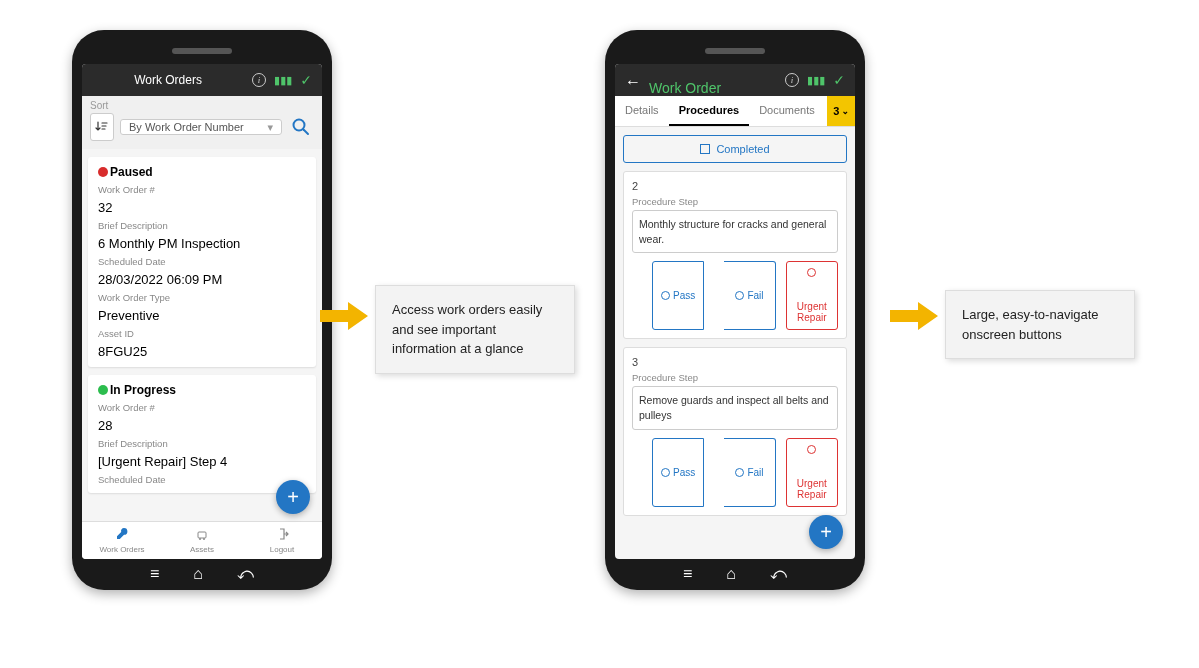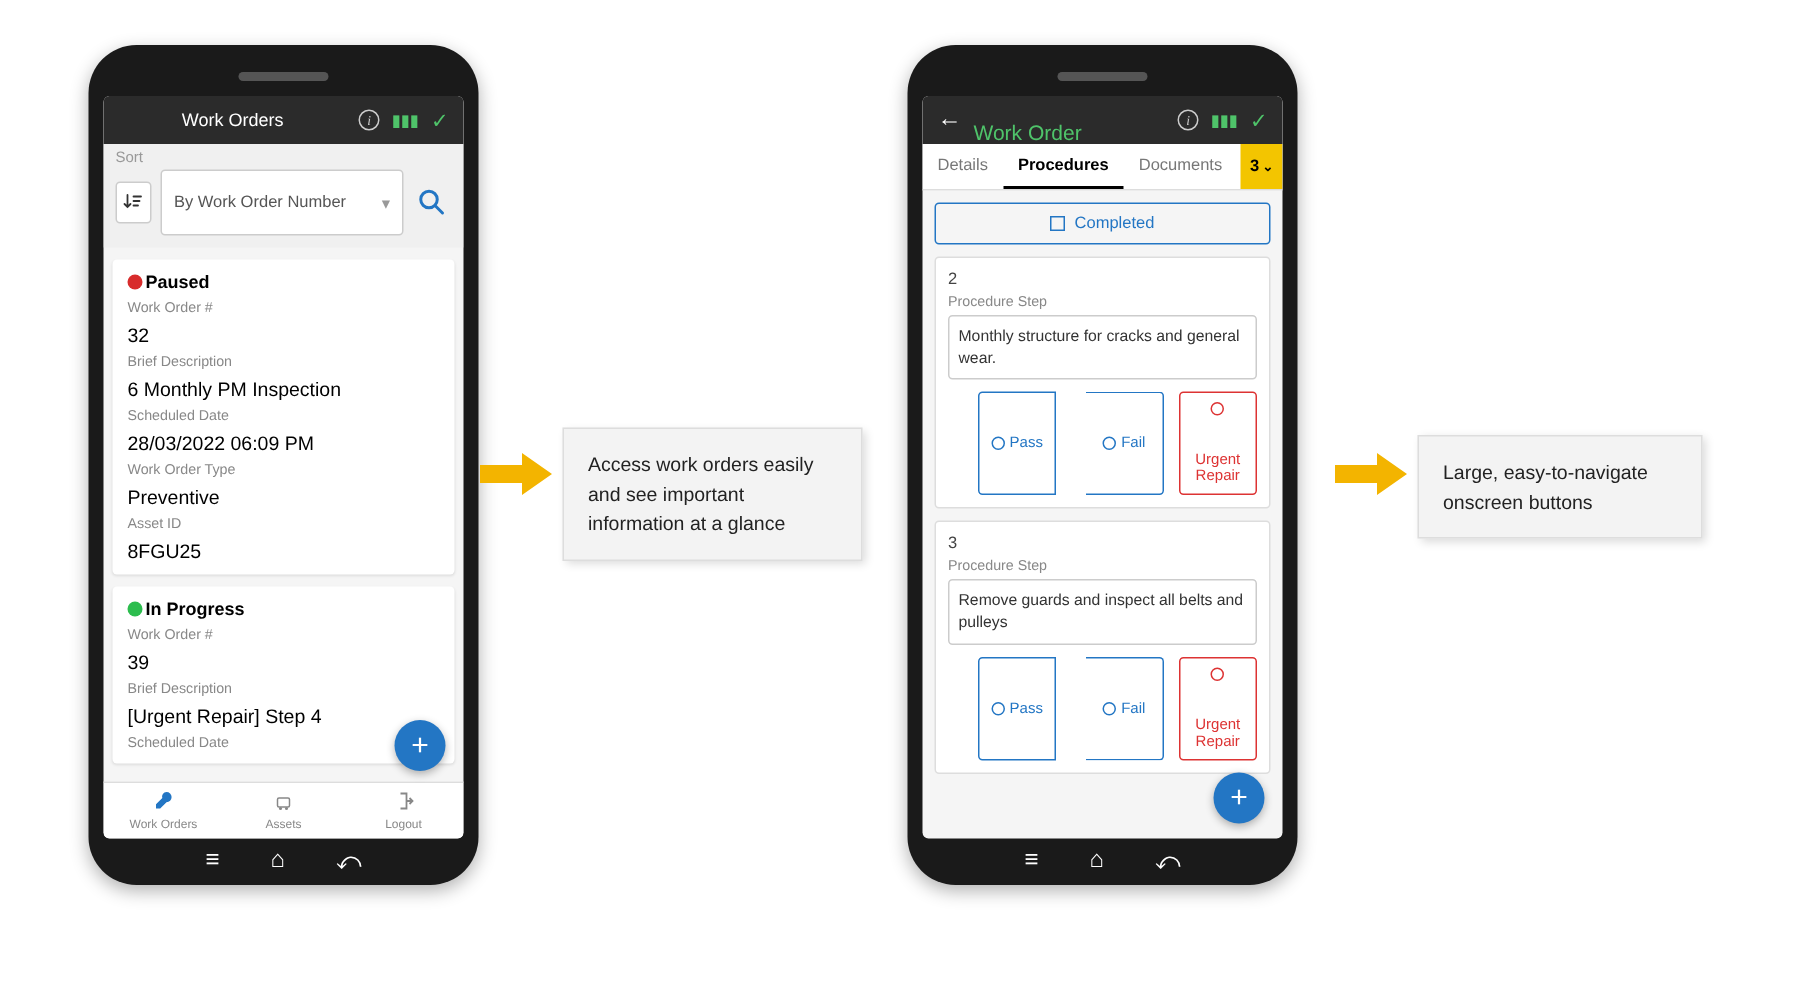--- a/index.html
+++ b/index.html
@@ -12,21 +12,21 @@
   }
   .phone {
     position: absolute;
     width: 260px;
     height: 560px;
     background: #1a1a1a;
     border-radius: 32px;
     padding: 10px;
     box-shadow: 0 4px 12px rgba(0,0,0,0.3);
   }
-  .phone-left { left: 59px; top: 30px; }
+  .phone-left { left: 72px; top: 30px; }
   .phone-right { left: 605px; top: 30px; }
   .speaker {
     width: 60px; height: 6px;
     background: #555; border-radius: 3px;
     margin: 8px auto 10px auto;
   }
   .screen {
     width: 100%;
     height: 495px;
     background: #f5f5f5;
@@ -76,21 +76,21 @@
     padding: 4px 8px 8px 8px;
     background: #f0f0f0;
   }
   .sort-label { font-size: 10px; color: #999; margin-bottom: 2px; }
   .sort-row { display: flex; gap: 6px; align-items: center; }
   .sort-btn {
     width: 24px; height: 28px; background: #fff; border: 1px solid #ccc;
     border-radius: 3px; font-size: 13px; display: flex; align-items: center; justify-content: center;
   }
   .sort-select {
-    flex: 1; height: 44px; background: #fff; border: 1px solid #ccc;
+    flex: 1; height: 16px; background: #fff; border: 1px solid #ccc;
     border-radius: 3px; font-size: 11px; padding: 0 8px;
     display: flex; align-items: center; justify-content: space-between; color: #555;
   }
   .search-icon {
     width: 26px; height: 26px; color: #2376c4; font-size: 18px;
     display: flex; align-items: center; justify-content: center;
   }
   .content {
     flex: 1; overflow: hidden; padding: 0 6px;
     position: relative;
@@ -234,21 +234,21 @@
         <div class="field-value">Preventive</div>
         <div class="field-label">Asset ID</div>
         <div class="field-value">8FGU25</div>
       </div>
       <div class="card">
         <div class="status-row">
           <span class="dot green"></span>
           <span>In Progress</span>
         </div>
         <div class="field-label">Work Order #</div>
-        <div class="field-value">39</div>
+        <div class="field-value">28</div>
         <div class="field-label">Brief Description</div>
         <div class="field-value">[Urgent Repair] Step 4</div>
         <div class="field-label">Scheduled Date</div>
       </div>
     </div>
     <div class="fab">
       <span>+</span>
     </div>
     <div class="bottom-nav">
       <div class="nav-item">

